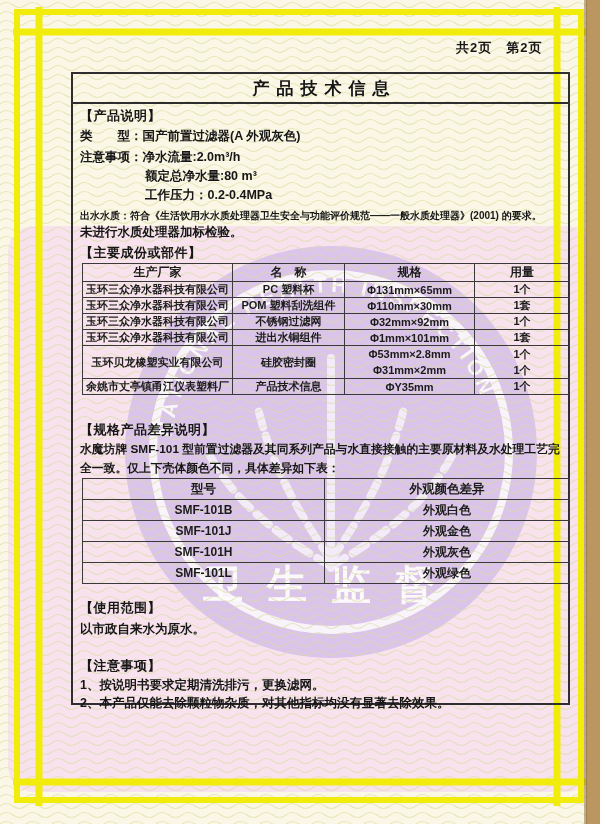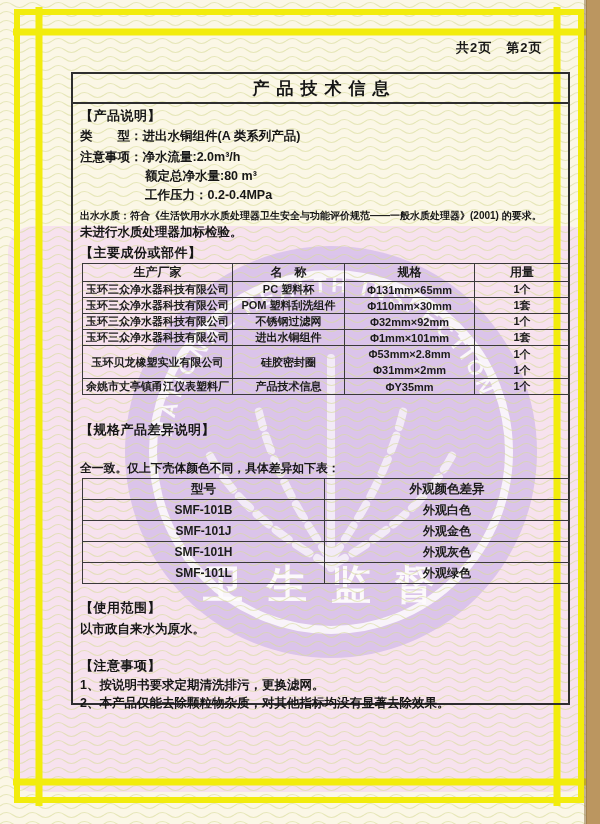--- a/index.html
+++ b/index.html
@@ -76,21 +76,21 @@
   </svg>
 
   <div class="page-indicator">共2页　第2页</div>
 
   <div class="main-box">
 
     <div class="title-row">产品技术信息</div>
 
     <div class="ln sec" style="top:34px">【产品说明】</div>
     <div class="ln" style="top:55px">
-      <span class="lab">类　　型：</span><span>进出水铜组件(A 类系列产品)</span>
+      <span class="lab">类　　型：</span><span>国产前置过滤器(A 外观灰色)</span>
     </div>
     <div class="ln" style="top:76px">
       <span class="lab">注意事项：</span><span>净水流量:2.0m³/h</span>
     </div>
     <div class="ln" style="top:95px;left:72px">额定总净水量:80 m³</div>
     <div class="ln" style="top:114px;left:72px">工作压力：0.2-0.4MPa</div>
     <div class="ln small" style="top:134px">
       <span class="lab">出水水质：</span><span>符合《生活饮用水水质处理器卫生安全与功能评价规范——一般水质处理器》(2001) 的要求。</span>
     </div>
     <div class="ln" style="top:151px">未进行水质处理器加标检验。</div>
@@ -151,20 +151,21 @@
           <td>余姚市丈亭镇甬江仪表塑料厂</td>
           <td>产品技术信息</td>
           <td>ΦY35mm</td>
           <td>1个</td>
         </tr>
         </tbody>
       </table>
     </div>
 
     <div class="ln sec" style="top:348px">【规格产品差异说明】</div>
+    <div class="ln p12" style="top:368px">水魔坊牌 SMF-101 型前置过滤器及其同系列产品与水直接接触的主要原材料及水处理工艺完</div>
     <div class="ln p12" style="top:387px">全一致。仅上下壳体颜色不同，具体差异如下表：</div>
     <div class="tbl-wrap" style="top:404px">
       <table class="t2">
         <colgroup>
             <col style="width:242px">
             <col style="width:245px">
           </colgroup>
         <tbody>
         <tr class="hd" style="height:21px">
           <td>型号</td>

